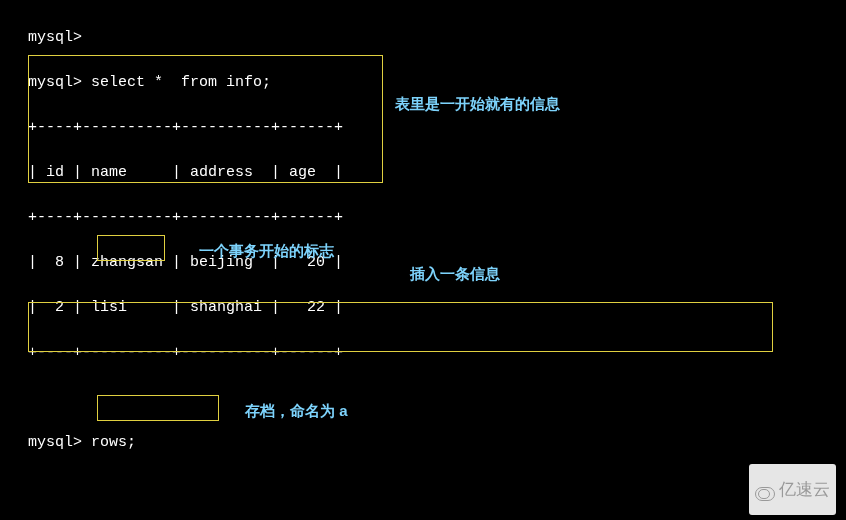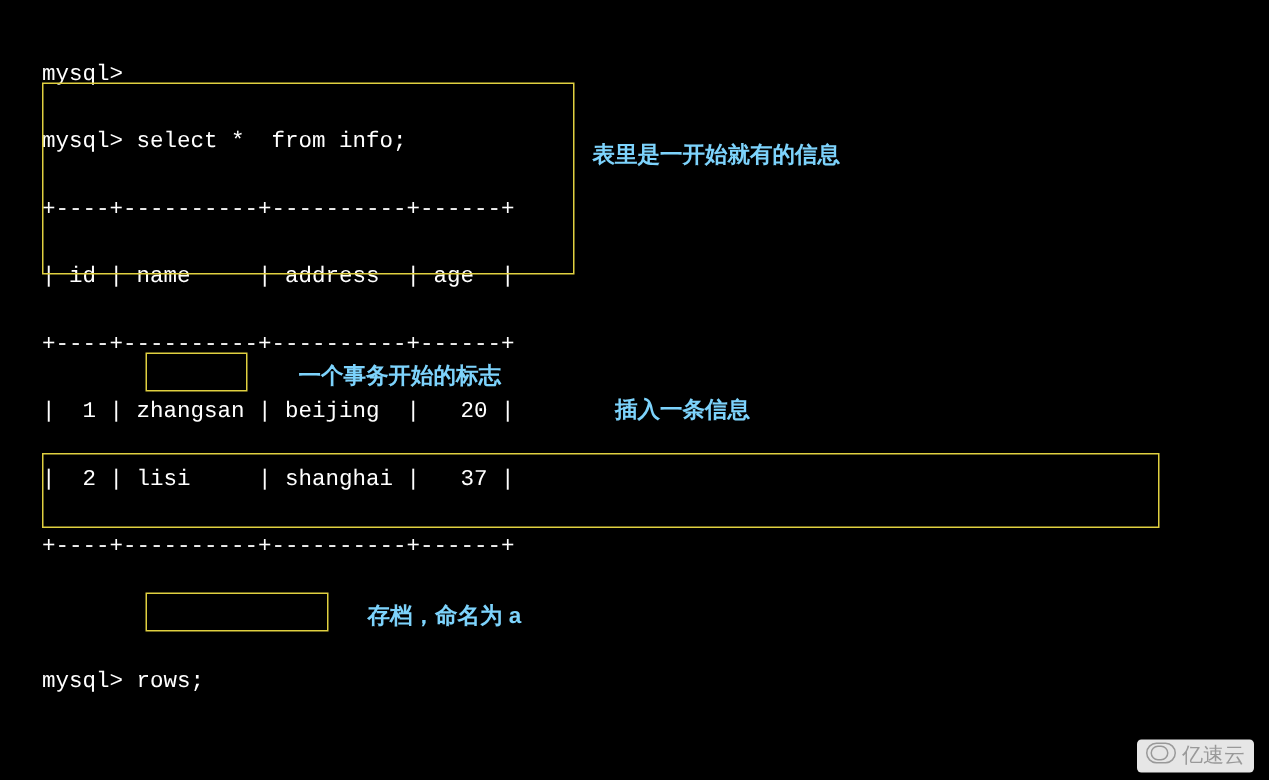--- a/index.html
+++ b/index.html
@@ -14,21 +14,21 @@
       width: 846px;
       height: 520px;
       position: relative;
       overflow: hidden;
     }
     .terminal {
       background: #000000;
       color: #ffffff;
       width: 846px;
       height: 520px;
-      padding: 16px 28px;
+      padding: 4px 28px;
       white-space: pre;
       line-height: 1.5;
       position: relative;
     }
     .line {
       display: block;
       min-height: 1.5em;
     }
     .annot {
       color: #7dd3fc;
@@ -54,27 +54,27 @@
     .savepoint-annot-pos {
       position: absolute;
       top: 400px;
       left: 245px;
     }
     .logo {
       position: absolute;
       bottom: 5px;
       right: 10px;
       font-family: sans-serif;
-      font-size: 14px;
+      font-size: 17px;
       color: #999;
       display: flex;
-      align-items: flex-start;
+      align-items: flex-end;
       gap: 4px;
       background: rgba(255,255,255,0.9);
-      padding: 2px 6px;
+      padding: 14px 6px;
       border-radius: 3px;
     }
     .logo-icon {
       width: 20px;
       height: 14px;
       border: 1.5px solid #999;
       border-radius: 8px;
       position: relative;
     }
     .logo-icon::before {
@@ -126,22 +126,22 @@
   </style>
 </head>
 <body>
 
 <div class="terminal">
 <span class="line"><span>mysql&gt;</span> <span></span></span>
 <span class="line"><span>mysql&gt;</span> <span>select *  from info;</span></span>
 <span class="line">+----+----------+----------+------+</span>
 <span class="line">| id | name     | address  | age  |</span>
 <span class="line">+----+----------+----------+------+</span>
-<span class="line">|  1 | zhangsan | beijing  |   20 |</span>
-<span class="line">|  2 | lisi     | shanghai |   37 |</span>
+<span class="line">|  8 | zhangsan | beijing  |   20 |</span>
+<span class="line">|  2 | lisi     | shanghai |   22 |</span>
 <span class="line">+----+----------+----------+------+</span>
 <span class="line"> </span>
 <span class="line"><span>mysql&gt;</span> <span>rows;</span></span>
 
 
 
 
 
 
 

